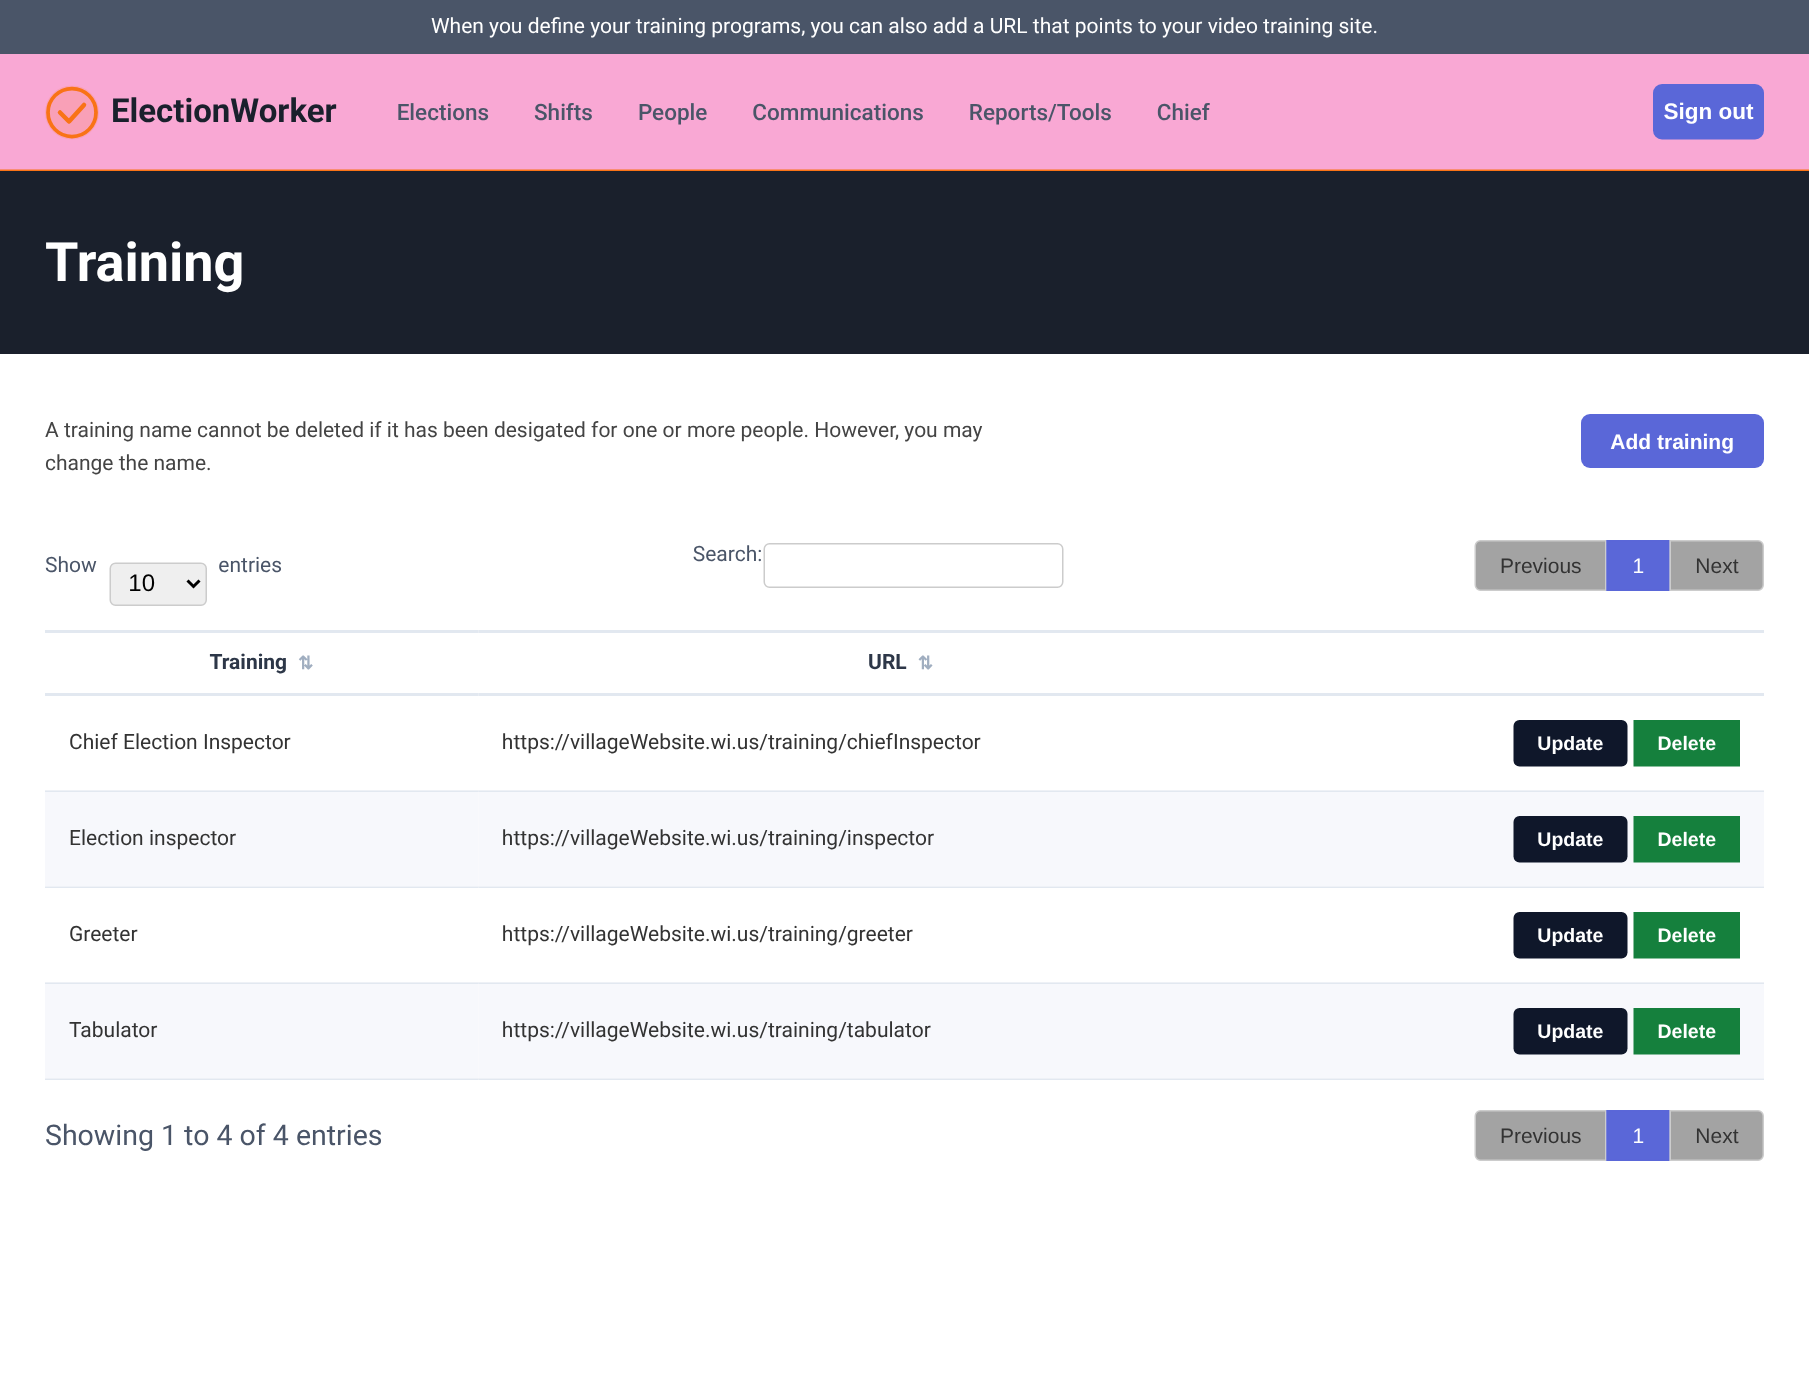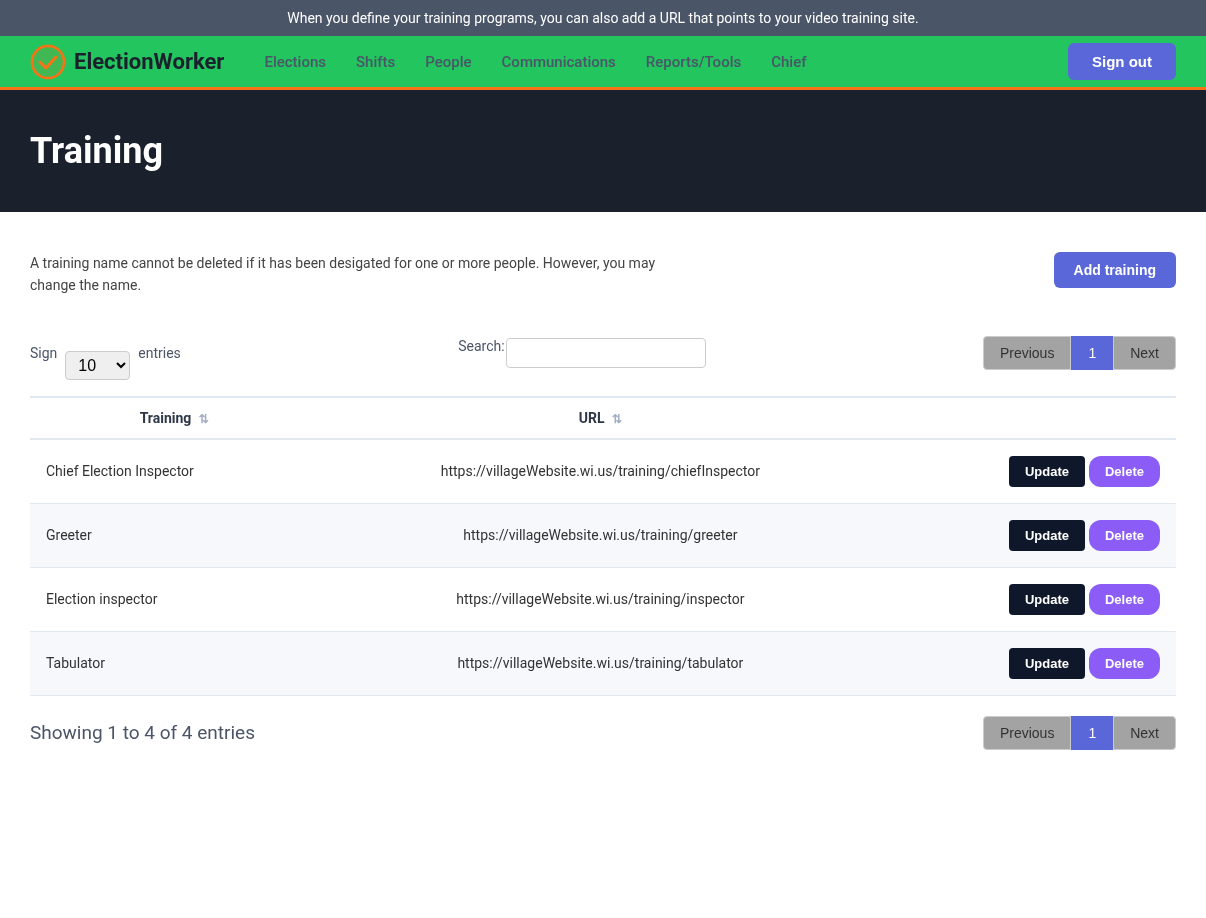--- a/index.html
+++ b/index.html
@@ -12,23 +12,23 @@
       padding: 10px 20px;
       font-size: 14px;
       text-align: center;
     }
 
     
     .navbar {
       display: flex;
       align-items: center;
       padding: 0 30px;
-      height: 54px;
-      background: #22c55e;
-      border-bottom: 3px solid #f97316;
+      height: 78px;
+      background: #f9a8d4;
+      border-bottom: 1px solid #f97316;
     }
     .navbar-brand {
       display: flex;
       align-items: center;
       gap: 8px;
       font-size: 22px;
       font-weight: 700;
       color: #1a202c;
       text-decoration: none;
       margin-right: 40px;
@@ -46,21 +46,21 @@
       color: #4a5568;
       text-decoration: none;
       font-size: 15px;
       font-weight: 500;
     }
     .sign-out-btn {
       background: #5a67d8;
       color: #fff;
       border: none;
       border-radius: 6px;
-      padding: 10px 24px;
+      padding: 10px 7px;
       font-size: 15px;
       font-weight: 600;
       cursor: pointer;
     }
 
     
     .page-header {
       background: #1a202c;
       color: #fff;
       padding: 40px 30px;
@@ -181,42 +181,41 @@
       padding: 16px 16px;
       font-size: 14px;
       color: #333;
       border-bottom: 1px solid #e2e8f0;
     }
     .data-table tbody tr:nth-child(even) { background: #f7f8fc; }
     .data-table tbody tr:nth-child(odd) { background: #fff; }
 
     .url-cell {
       color: #4a5568;
-      text-align: center;
     }
     .action-cell {
       text-align: right;
       white-space: nowrap;
     }
     .update-btn {
       background: #0f172a;
       color: #fff;
       border: none;
       border-radius: 4px;
       padding: 8px 16px;
       font-size: 13px;
       font-weight: 600;
       cursor: pointer;
       margin-right: 4px;
     }
     .delete-btn {
-      background: #8b5cf6;
+      background: #15803d;
       color: #fff;
       border: none;
-      border-radius: 12px;
+      border-radius: 0;
       padding: 8px 16px;
       font-size: 13px;
       font-weight: 600;
       cursor: pointer;
     }
 
     
     .footer-row {
       display: flex;
       justify-content: space-between;
@@ -261,21 +260,21 @@
 
 <div class="main-content">
 
   <div class="info-row">
     <p class="info-text">A training name cannot be deleted if it has been desigated for one or more people. However, you may change the name.</p>
     <button class="add-training-btn">Add training</button>
   </div>
 
   <div class="controls-row">
     <div class="show-entries">
-      <span>Sign</span>
+      <span>Show</span>
       <select>
         <option>10</option>
         <option>25</option>
         <option>50</option>
         <option>100</option>
       </select>
       <span>entries</span>
     </div>
     <div class="search-area">
       <label>Search:</label>
@@ -301,27 +300,27 @@
         </th>
       </tr>
     </thead>
     <tbody id="table-body">
     <tr>
           <td>Chief Election Inspector</td>
           <td class="url-cell">https://villageWebsite.wi.us/training/chiefInspector</td>
           <td class="action-cell"><button class="update-btn">Update</button><button class="delete-btn">Delete</button></td>
         </tr>
         <tr>
-          <td>Greeter</td>
-          <td class="url-cell">https://villageWebsite.wi.us/training/greeter</td>
+          <td>Election inspector</td>
+          <td class="url-cell">https://villageWebsite.wi.us/training/inspector</td>
           <td class="action-cell"><button class="update-btn">Update</button><button class="delete-btn">Delete</button></td>
         </tr>
         <tr>
-          <td>Election inspector</td>
-          <td class="url-cell">https://villageWebsite.wi.us/training/inspector</td>
+          <td>Greeter</td>
+          <td class="url-cell">https://villageWebsite.wi.us/training/greeter</td>
           <td class="action-cell"><button class="update-btn">Update</button><button class="delete-btn">Delete</button></td>
         </tr>
         <tr>
           <td>Tabulator</td>
           <td class="url-cell">https://villageWebsite.wi.us/training/tabulator</td>
           <td class="action-cell"><button class="update-btn">Update</button><button class="delete-btn">Delete</button></td>
         </tr>
       </tbody>
   </table>
 

